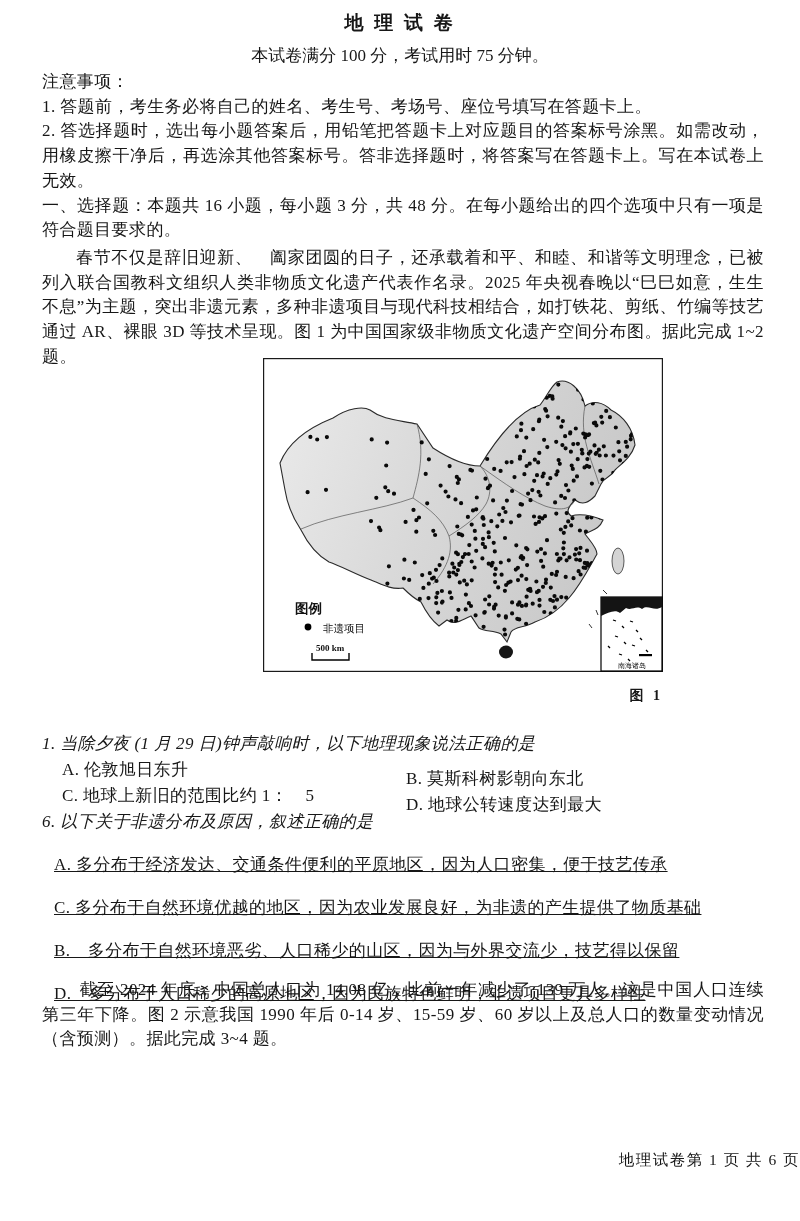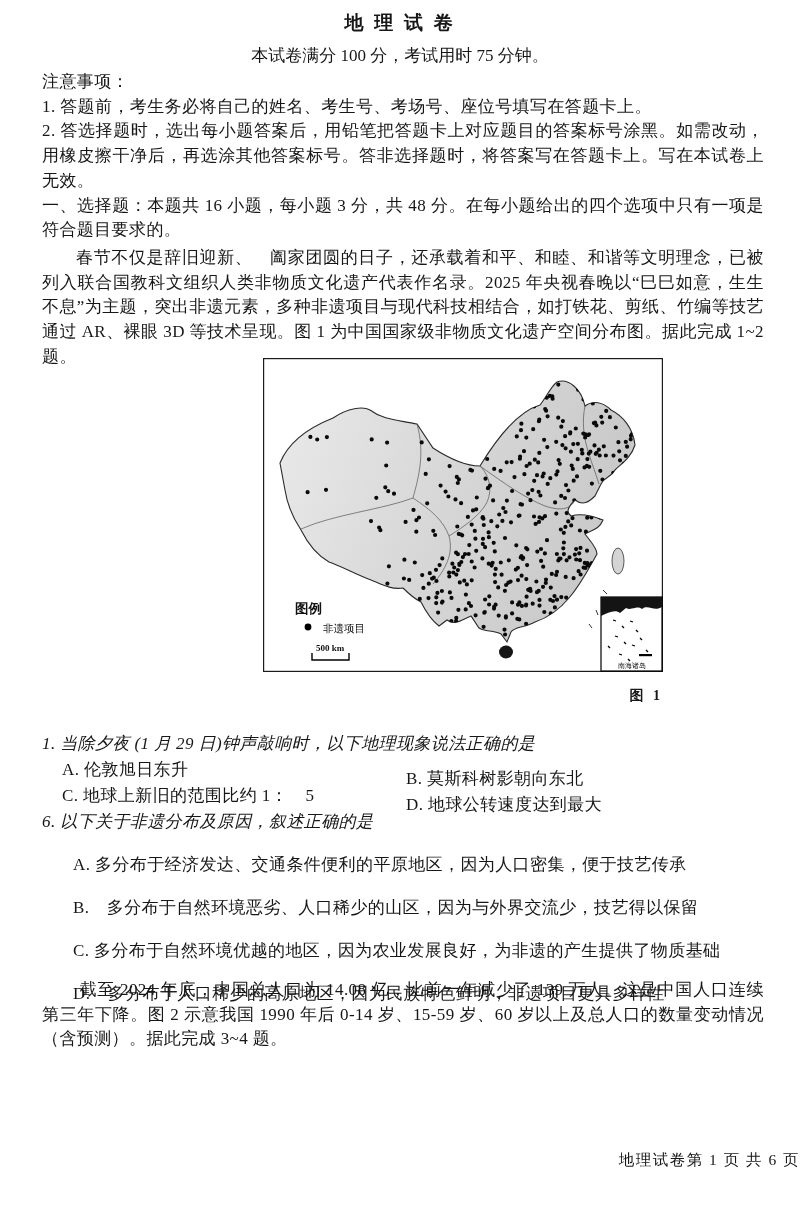--- a/index.html
+++ b/index.html
@@ -31,21 +31,21 @@
   .fig-caption{
     margin-top:15px; text-align:right; font-size:14px; font-weight:bold;
     letter-spacing:3px;
   }
   #questions{top:731px; left:42px; width:730px; font-size:17px;
     line-height:26px; letter-spacing:0.4px;}
   #questions .stem{margin:0;font-style:italic;}
   .optrow{position:relative; margin:0;font-family:Liberation Serif, serif;}
   .opt-left{margin-left:20px;}
   .opt-right{position:absolute; left:364px; top:0;margin-top:9px;}
-  .opt-full{margin-left:31px;}
+  .opt-full{margin-left:12px;text-decoration:underline;}
   .doc-footer{
     top:1150px; left:0; right:0; text-align:right;
     font-size:15.5px; letter-spacing:1.5px;
   }
   svg text{font-family:"Liberation Serif","DejaVu Serif",serif; fill:#111;}
 </style>
 </head>
 <body>
 
 <div class="page">
@@ -141,22 +141,22 @@
     <p class="optrow">
       <span class="opt-left">A. 伦敦旭日东升</span>
       <span class="opt-right">B. 莫斯科树影朝向东北</span>
     </p>
     <p class="optrow">
       <span class="opt-left">C. 地球上新旧的范围比约 1：　5</span>
       <span class="opt-right">D. 地球公转速度达到最大</span>
     </p>
     <p class="stem">6. 以下关于非遗分布及原因，叙述正确的是</p>
     <p class="opt-full">A. 多分布于经济发达、交通条件便利的平原地区，因为人口密集，便于技艺传承</p>
+    <p class="opt-full">C. 多分布于自然环境优越的地区，因为农业发展良好，为非遗的产生提供了物质基础</p>
     <p class="opt-full">B.　多分布于自然环境恶劣、人口稀少的山区，因为与外界交流少，技艺得以保留</p>
-    <p class="opt-full">C. 多分布于自然环境优越的地区，因为农业发展良好，为非遗的产生提供了物质基础</p>
     <p class="opt-full">D.　多分布于人口稀少的高原地区，因为民族特色鲜明，非遗项目更具多样性</p>
   </div>
 
   <div class="abs textblock" id="passage2">
     <p>截至 2024 年底，中国总人口为 14.08 亿，比前一年减少了 139 万人。这是中国人口连续第三年下降。图 2 示意我国 1990 年后 0-14 岁、15-59 岁、60 岁以上及总人口的数量变动情况 （含预测）。据此完成 3~4 题。</p>
   </div>
 
   <div class="abs doc-footer">地理试卷第 1 页 共 6 页</div>
 
 </div>

